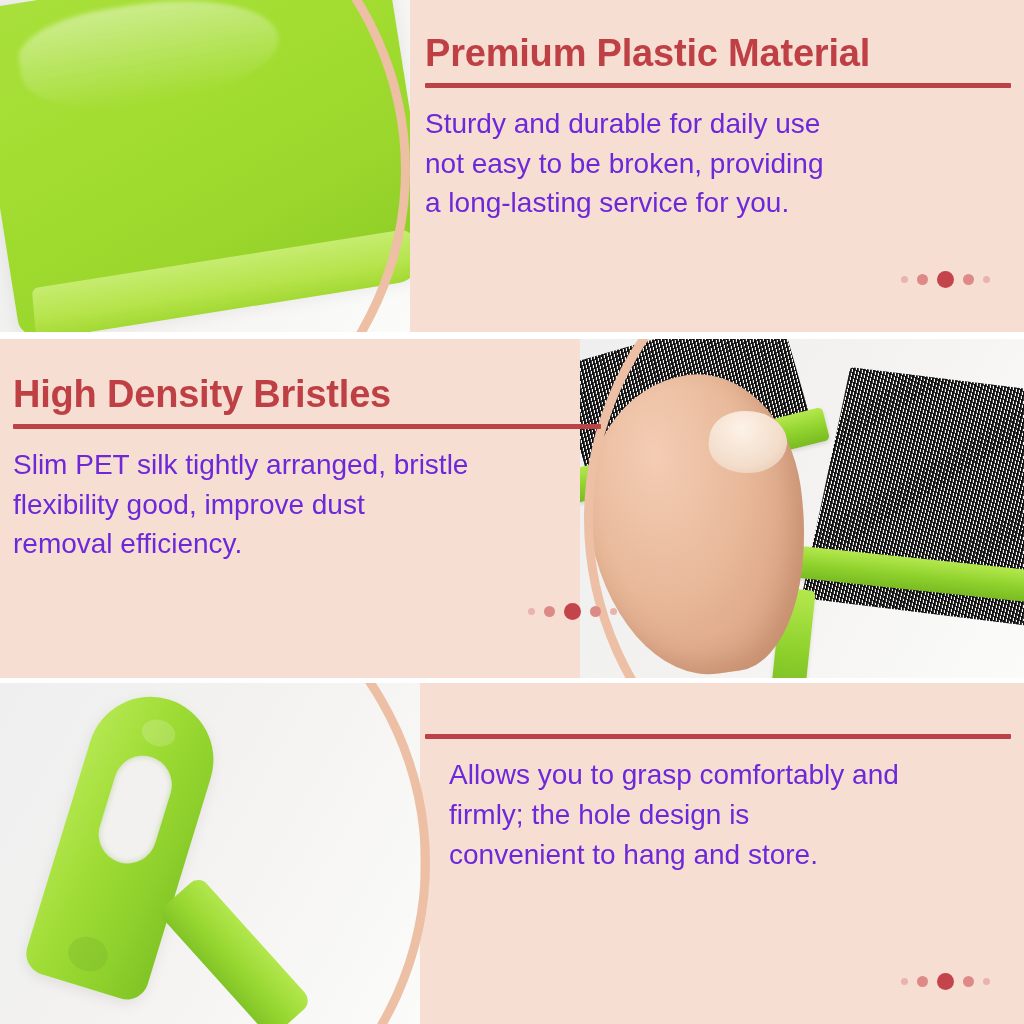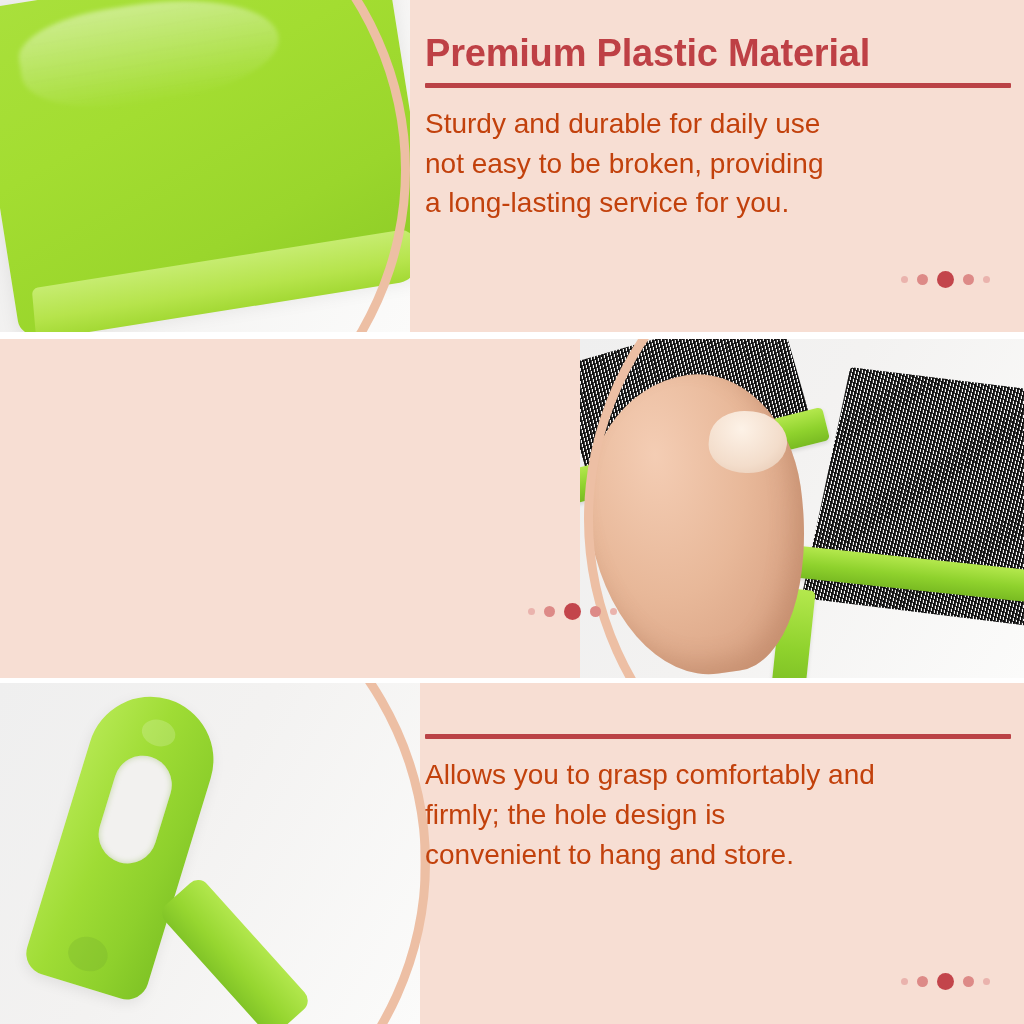--- a/index.html
+++ b/index.html
@@ -45,21 +45,21 @@
     white-space:nowrap;
     line-height:1.05;
   }
   .rule{
     background:#bb4246;
     height:5px;
     border-radius:1px;
     margin-top:9px;
   }
   .body{
-    color:#c2410c;
+    color:#6d28d9;
     line-height:1.42;
     margin-top:16px;
     white-space:pre-line;
   }
 
   
   .dots{position:absolute;display:flex;align-items:center;gap:9px;}
   .dot{border-radius:50%;display:block;}
   .d1{width:7px;height:7px;background:#eab3ad;}
   .d2{width:11px;height:11px;background:#dd8a87;}
@@ -154,21 +154,21 @@
 
   
   #p3{top:683px;height:341px;}
   #p3 .photo{left:0;width:420px;}
   #p3 .ring{
     left:-330px;top:-170px;width:760px;height:700px;
   }
   #p3 .txt{left:425px;top:42px;width:588px;}
   #p3 .head{font-size:38px;}
   #p3 .rule{width:586px;}
-  #p3 .body{font-size:28px;}
+  #p3 .body{font-size:28px;margin-left:24px;}
   #p3 .dots{right:34px;bottom:34px;}
 
   
   .handle{
     position:absolute;left:62px;top:10px;width:126px;height:300px;
     background:linear-gradient(100deg,#b7e954 0%,#9fdc35 40%,#8ed02c 75%,#7fc325 100%);
     border-radius:64px 64px 22px 22px;
     transform:rotate(17deg);
     box-shadow:0 4px 14px rgba(0,0,0,.08);
   }
@@ -234,20 +234,27 @@
         <div class="bar bar-a"></div>
         <div class="bar bar-b"></div>
         <div class="bar bar-c"></div>
         <div class="thumb">
           <div class="nail"></div>
         </div>
       </div>
     </div>
     <div class="ring"></div>
 
+    <div class="txt">
+      <div class="head">High Density Bristles</div>
+      <div class="rule"></div>
+      <div class="body">Slim PET silk tightly arranged, bristle
+flexibility good, improve dust
+removal efficiency.</div>
+    </div>
 
     <div class="dots">
       <span class="dot d1"></span>
       <span class="dot d2"></span>
       <span class="dot d3"></span>
       <span class="dot d4"></span>
       <span class="dot d5"></span>
     </div>
   </section>
 

